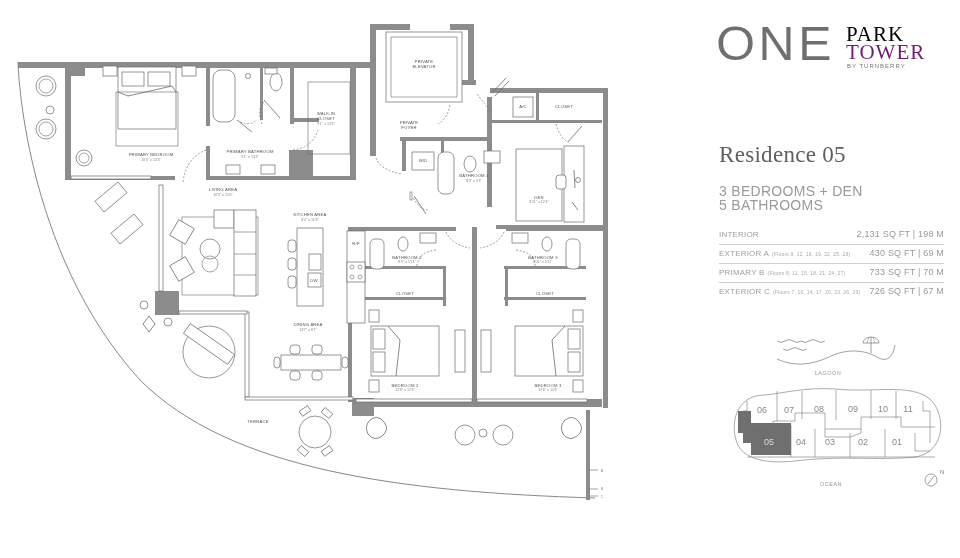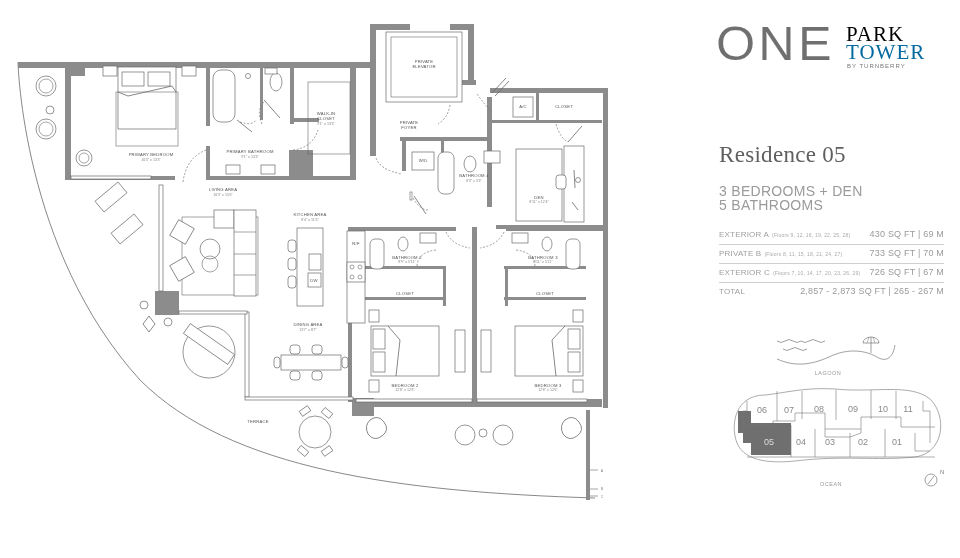--- a/index.html
+++ b/index.html
@@ -9,21 +9,21 @@
   .dim { font-family:"Liberation Sans", sans-serif; font-size:3.6px; fill:#888; text-anchor:middle; }
   .wall { fill:#8c8c8d; }
   .ln { fill:none; stroke:#6a6a6a; stroke-width:0.8; }
   .ln2 { fill:none; stroke:#6a6a6a; stroke-width:0.6; }
   .fx { fill:#fff; stroke:#6a6a6a; stroke-width:0.7; }
   .dash { fill:none; stroke:#777; stroke-width:0.7; stroke-dasharray:2 1.6; }
 
   .logo { position:absolute; left:716px; top:20px; width:230px; height:56px; }
   .logo .one { position:absolute; left:0; top:0; font-family:"Liberation Sans", sans-serif; font-weight:100; font-size:48px; color:#6f6f6f; letter-spacing:3px; line-height:48px; transform:scaleX(1.05); transform-origin:left; -webkit-text-stroke:0.1px #fff; }
   .logo .park { position:absolute; left:130px; top:4px; font-family:"Liberation Serif", serif; font-size:21px; line-height:20px; color:#000000; letter-spacing:1px; }
-  .logo .tower { position:absolute; left:130px; top:22px; font-family:"Liberation Serif", serif; font-size:21px; line-height:20px; color:#0369a1; letter-spacing:1px; }
+  .logo .tower { position:absolute; left:130px; top:22px; font-family:"Liberation Serif", serif; font-size:21px; line-height:20px; color:#701a75; letter-spacing:1px; }
   .logo .by { position:absolute; left:131px; top:43px; font-size:6px; color:#777; letter-spacing:1px; }
 
   .res-title { position:absolute; left:719px; top:142px; font-family:"Liberation Serif", serif; font-size:23px; color:#5f5f5f; letter-spacing:0.3px; }
   .res-sub { position:absolute; left:719px; top:184px; font-size:14px; line-height:14px; color:#9a9a9a; letter-spacing:0.3px; }
 
   .area-table { position:absolute; left:719px; top:226px; width:225px; }
   .area-row { display:flex; justify-content:space-between; align-items:baseline; height:19px; border-bottom:1px solid #cfcfcf; font-size:8px; color:#9e9e9e; letter-spacing:0.2px; padding-top:3px; box-sizing:border-box; }
   .area-row:last-child { border-bottom:none; }
   .area-row .floors { font-size:5px; color:#aaa; margin-left:3px; }
   .area-row .val { font-size:9px; color:#9a9a9a; }
@@ -329,34 +329,34 @@
 </div>
 
 <div class="res-title">Residence 05</div>
 <div class="res-sub">
   <div>3 BEDROOMS + DEN</div>
   <div>5 BATHROOMS</div>
 </div>
 
 <div class="area-table">
   <div class="area-row">
+    <span><span>INTERIOR</span></span>
+    <span class="val">2,131 SQ FT  |  198 M</span>
+  </div>
+  <div class="area-row">
     <span><span>EXTERIOR A</span><span class="floors">(Floors 9, 12, 16, 19, 22, 25, 28)</span></span>
     <span class="val">430 SQ FT  |  69 M</span>
   </div>
   <div class="area-row">
-    <span><span>PRIVATE B</span><span class="floors">(Floors 8, 11, 15, 18, 21, 24, 27)</span></span>
+    <span><span>PRIMARY B</span><span class="floors">(Floors 8, 11, 15, 18, 21, 24, 27)</span></span>
     <span class="val">733 SQ FT  |  70 M</span>
   </div>
   <div class="area-row">
     <span><span>EXTERIOR C</span><span class="floors">(Floors 7, 10, 14, 17, 20, 23, 26, 29)</span></span>
     <span class="val">726 SQ FT  |  67 M</span>
-  </div>
-  <div class="area-row">
-    <span><span>TOTAL</span></span>
-    <span class="val">2,857 - 2,873 SQ FT  |  265 - 267 M</span>
   </div>
 </div>
 
 <svg id="keyplan" viewBox="0 0 225 165" xmlns="http://www.w3.org/2000/svg">
 
   <g>
     <path d="M52,8 q4,3 8,0 q4,-3 8,0 q4,3 8,0" fill="none" stroke="#777" stroke-width="0.7"></path>
     <path d="M76,8 q4,3 8,0 q4,-3 8,0 q4,3 8,0" fill="none" stroke="#777" stroke-width="0.7"></path>
     <path d="M58,16 q4,3 8,0 q4,-3 8,0 q4,3 8,0" fill="none" stroke="#777" stroke-width="0.7"></path>
     <path d="M52,26 C70,34 86,32 104,24 C120,16 138,16 152,24 C162,30 168,24 170,12" fill="none" stroke="#777" stroke-width="0.7"></path>

